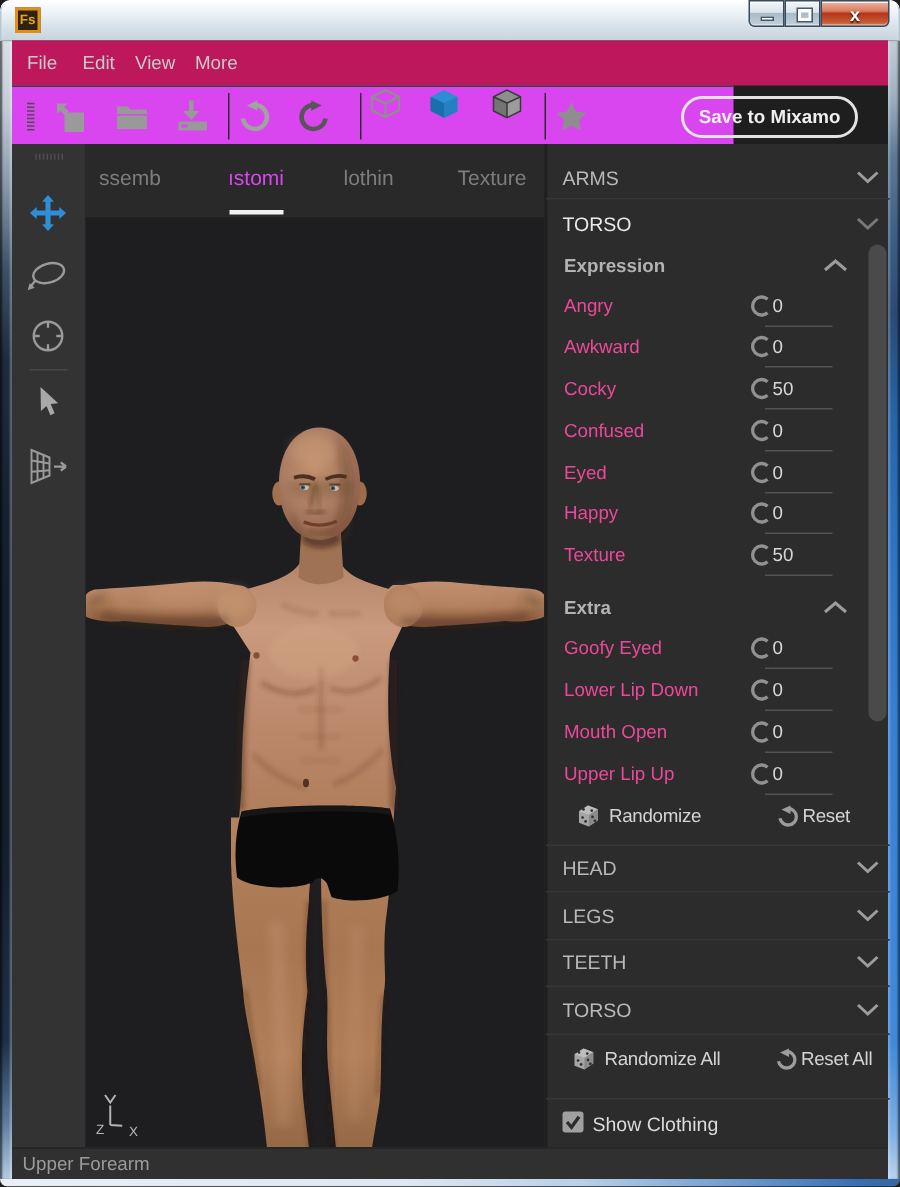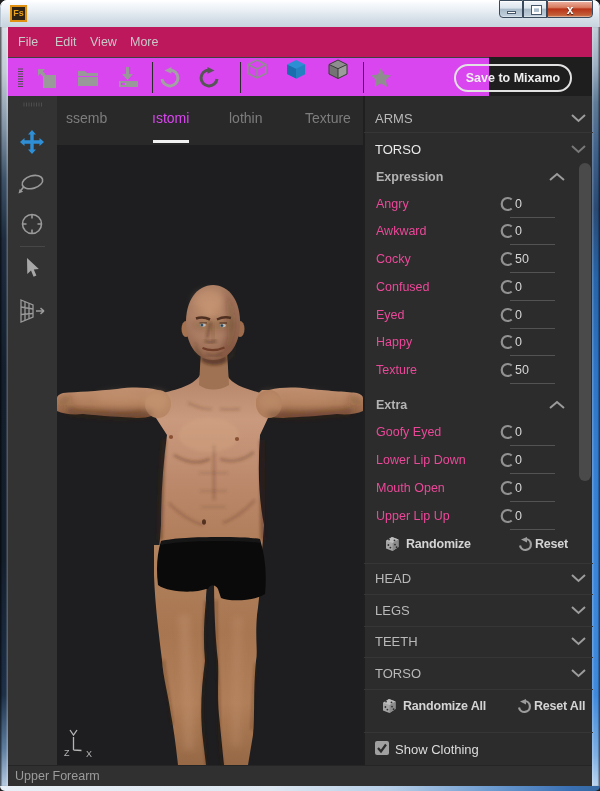--- a/index.html
+++ b/index.html
@@ -34,21 +34,21 @@
 
 #viewport{left:57px;top:145px;width:306px;height:620px;background:#1e1e20;overflow:hidden}
 
 #rpanel{left:363px;top:96px;width:229px;height:669px;background:#2c2c2c;border-left:1px solid #1f1f1f}
 .sect{position:absolute;left:11px;font-size:13px;font-weight:normal;color:#b9b9b9}
 .sub{position:absolute;left:12px;font-size:12.5px;font-weight:bold;color:#b3b3b3}
 .lbl{position:absolute;left:12px;font-size:12.5px;color:#ec4899}
 .num{position:absolute;left:151px;font-size:12.5px;color:#d6d6d6}
 .uline{position:absolute;left:146px;width:45px;height:1px;background:#535353}
 .divl{position:absolute;left:0;width:229px;height:1px;background:#242424;border-bottom:1px solid #363636}
-.btxt{position:absolute;font-size:12.5px;font-weight:bold;color:#d4d4d4;letter-spacing:-0.2px}
+.btxt{position:absolute;font-size:12.5px;font-weight:normal;color:#d4d4d4;letter-spacing:-0.2px}
 #scrollb{position:absolute;left:215px;top:67px;width:12px;height:318px;border-radius:6px;background:#4a4a4a}
 
 #statusbar{left:8px;top:765px;width:584px;height:21px;background:#303030;border-top:1px solid #252525;color:#9b9b9b;font-size:12.5px}
 #statusbar span{position:absolute;left:7px;top:3px}
 </style></head>
 <body>
 <div id="win">
   <div class="abs" id="titlebar">
     <div class="abs" id="fsicon">Fs</div>
     <div class="abs" id="winbtns">

